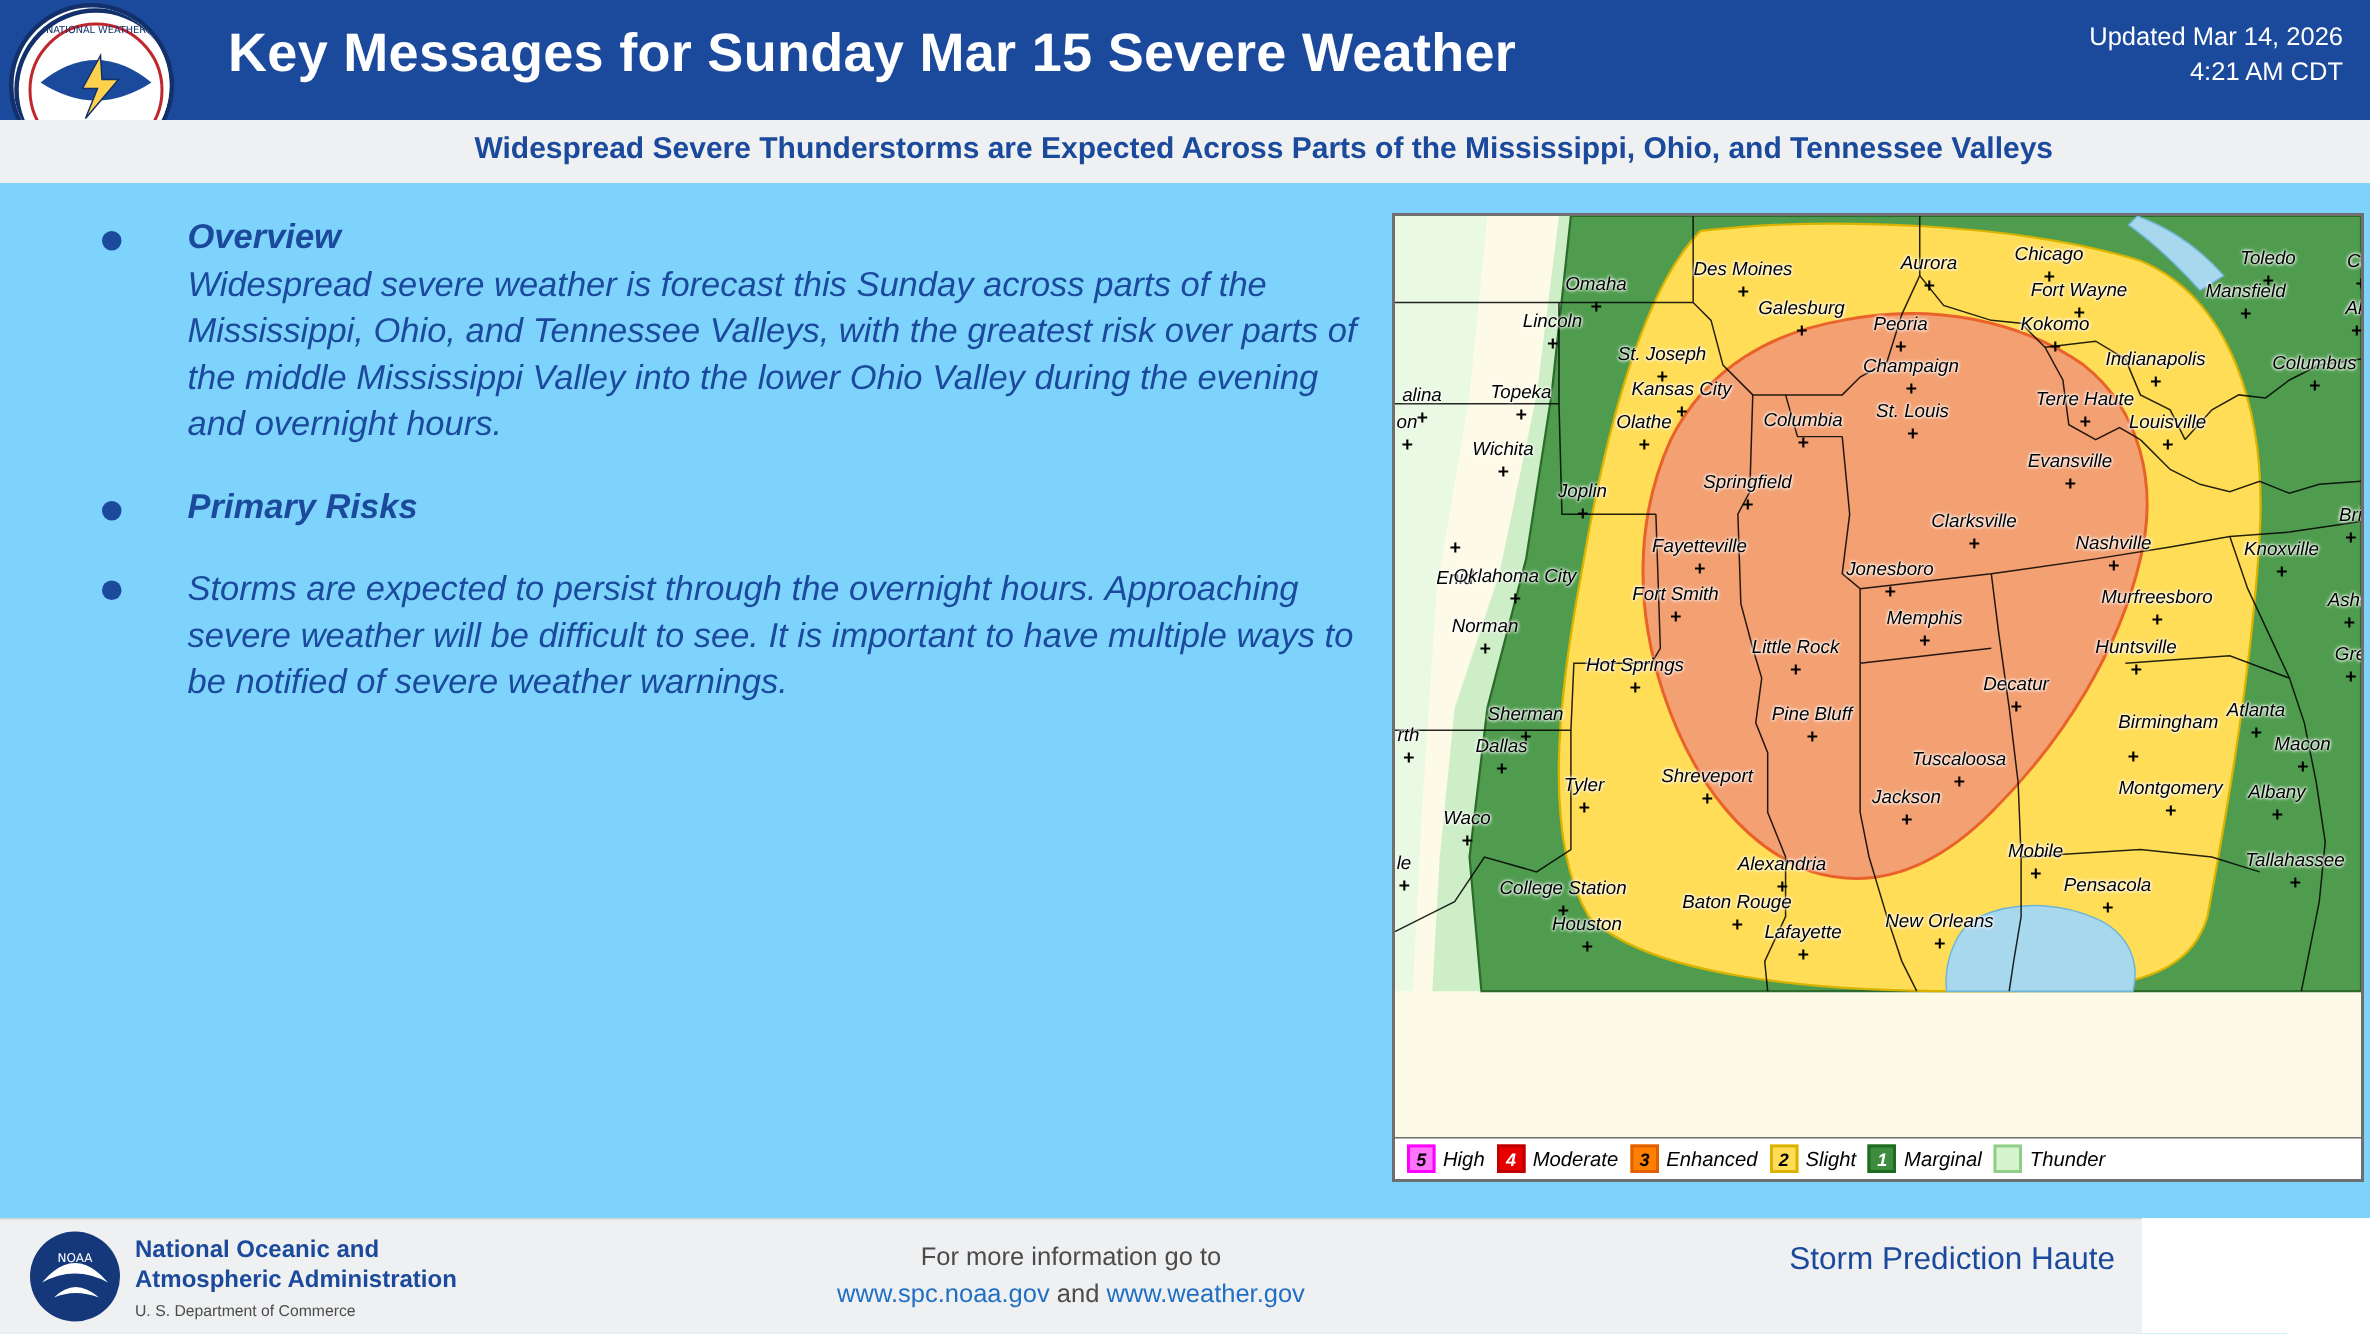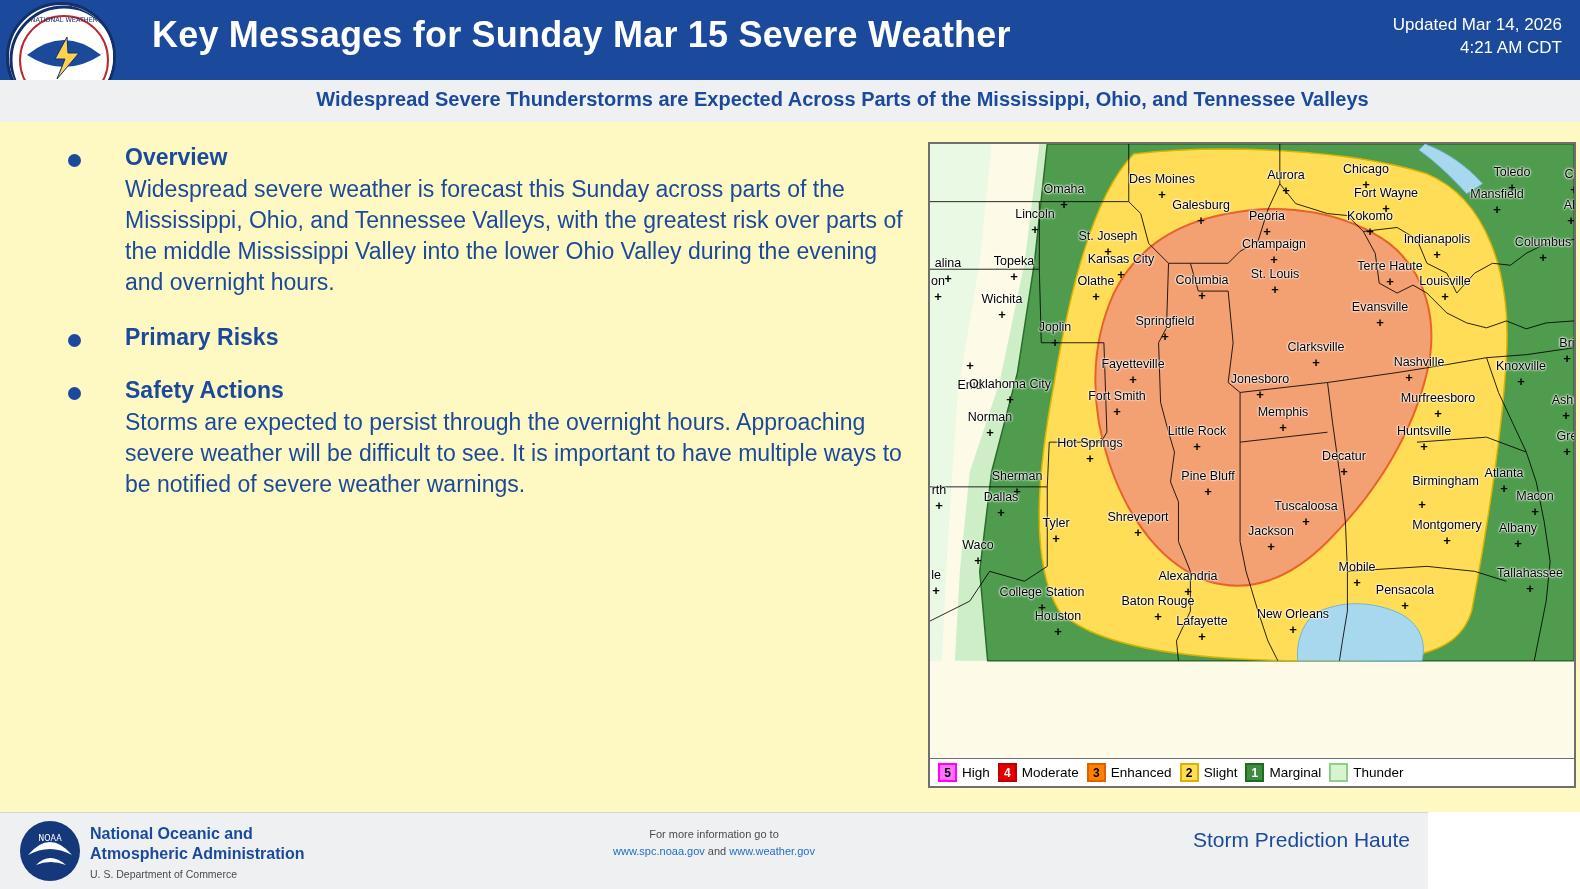--- a/index.html
+++ b/index.html
@@ -78,21 +78,22 @@
     font-weight: bold;
     color: #1b4a9c;
   }
 
   
   .content {
     position: absolute;
     left: 0; top: 122px;
     width: 1580px;
     height: 690px;
-    background: #fef9c3;
+    background: #7dd3fc;
+    font-style: italic;
   }
 
   .bullets {
     position: absolute;
     left: 60px;
     top: 22px;
     width: 850px;
   }
   .bullet-block {
     position: relative;
@@ -222,21 +223,21 @@
     left: 90px;
     top: 55px;
     color: #4b4b4b;
     font-size: 10.5px;
   }
   .footer-center {
     position: absolute;
     left: 0; right: 0;
     top: 15px;
     text-align: center;
-    font-size: 11px;
+    font-size: 17px;
     color: #4b4b4b;
   }
   .footer-center .links {
     margin-top: 5px;
     color: #4b4b4b;
   }
   .footer-center a {
     color: #1f6fc4;
     text-decoration: none;
   }
@@ -287,21 +288,20 @@
         <div class="bullet-body">Widespread severe weather is forecast this Sunday across parts of the Mississippi, Ohio, and Tennessee Valleys, with the greatest risk over parts of the middle Mississippi Valley into the lower Ohio Valley during the evening and overnight hours.</div>
       </div>
 
       <div class="bullet-block">
         <div class="bullet-dot"></div>
         <div class="bullet-heading">Primary Risks</div>
       </div>
 
       <div class="bullet-block">
         <div class="bullet-dot"></div>
-        <div class="bullet-heading">Safety Actions</div>
         <div class="bullet-body">Storms are expected to persist through the overnight hours. Approaching severe weather will be difficult to see. It is important to have multiple ways to be notified of severe weather warnings.</div>
       </div>
 
     </div>
 
     <div class="map">
       <svg class="map-canvas" viewBox="0 0 648 646" preserveAspectRatio="none">
 
         <rect x="0" y="0" width="648" height="646" fill="#fdfbe8"></rect>
 
@@ -413,21 +413,21 @@
           <div class="city" style="left: 235px; top: 170px;">Springfield</div>
           <div class="city-dot" style="left: 235px; top: 192px;">+</div>
           <div class="city" style="left: 40px; top: 199px; margin-top: 35px;">Enid</div>
           <div class="city-dot" style="left: 40px; top: 221px;">+</div>
           <div class="city" style="left: 386px; top: 196px;">Clarksville</div>
           <div class="city-dot" style="left: 386px; top: 218px;">+</div>
           <div class="city" style="left: 637px; top: 192px;">Bri</div>
           <div class="city-dot" style="left: 637px; top: 214px;">+</div>
           <div class="city" style="left: 203px; top: 213px;">Fayetteville</div>
           <div class="city-dot" style="left: 203px; top: 235px;">+</div>
-          <div class="city" style="left: 479px; top: 211px; margin-left: 10px;">Nashville</div>
+          <div class="city" style="left: 479px; top: 211px;">Nashville</div>
           <div class="city-dot" style="left: 479px; top: 233px;">+</div>
           <div class="city" style="left: 80px; top: 233px;">Oklahoma City</div>
           <div class="city-dot" style="left: 80px; top: 255px;">+</div>
           <div class="city" style="left: 330px; top: 228px;">Jonesboro</div>
           <div class="city-dot" style="left: 330px; top: 250px;">+</div>
           <div class="city" style="left: 591px; top: 215px;">Knoxville</div>
           <div class="city-dot" style="left: 591px; top: 237px;">+</div>
           <div class="city" style="left: 187px; top: 245px;">Fort Smith</div>
           <div class="city-dot" style="left: 187px; top: 267px;">+</div>
           <div class="city" style="left: 508px; top: 247px;">Murfreesboro</div>

